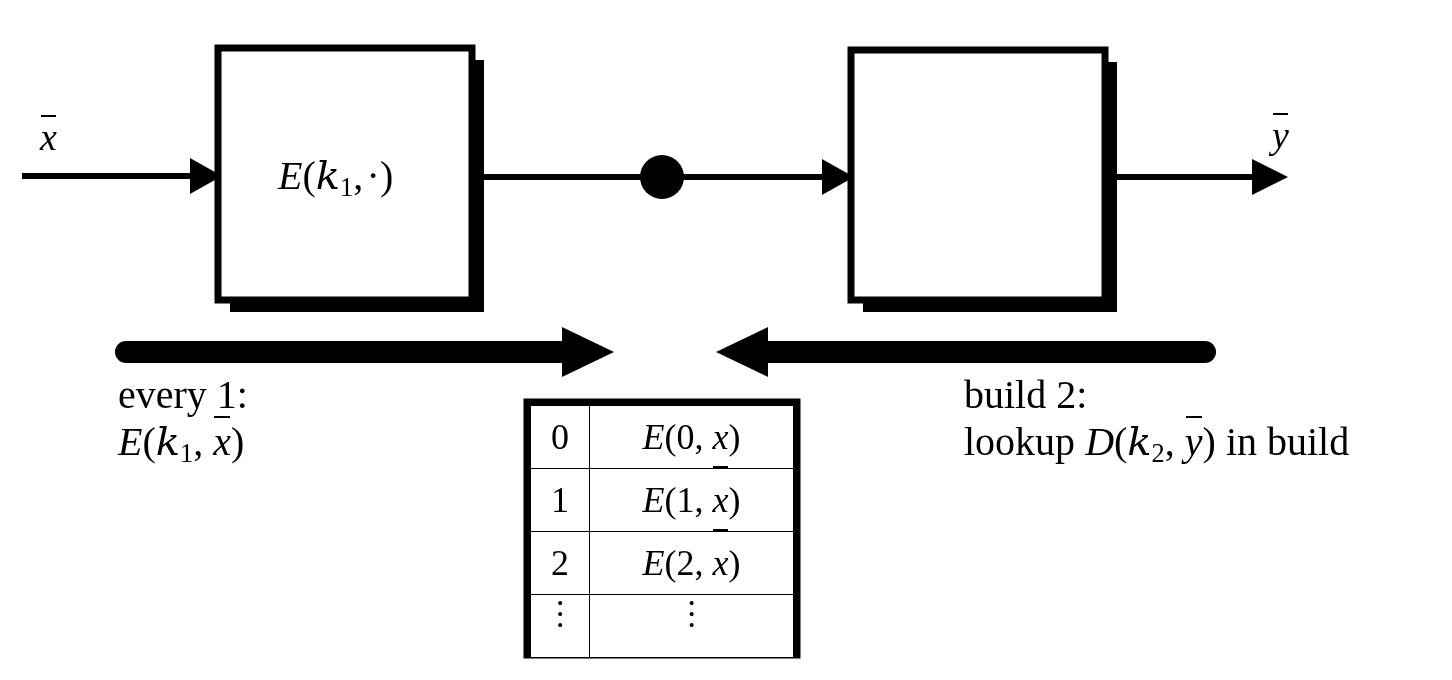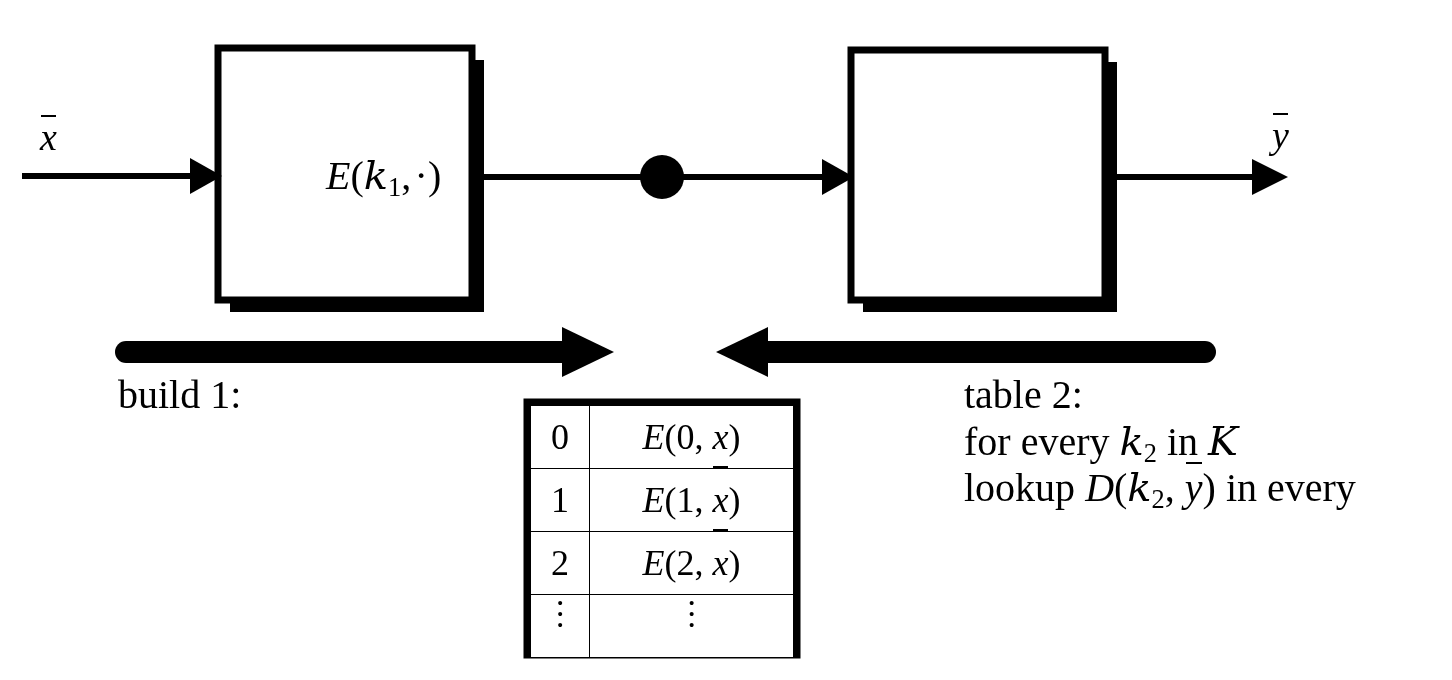--- a/index.html
+++ b/index.html
@@ -142,36 +142,36 @@
   </svg>
 
   <div class="lbl iolabel" style="left:40px; top:118px;">
     <span class="ovl" title="x̄">x</span>
   </div>
 
   <div class="lbl iolabel" style="left:1272px; top:116px;">
     <span class="ovl">y</span>
   </div>
 
-  <div class="lbl boxlabel" style="left:278px; top:155px;margin-left:48px;">
+  <div class="lbl boxlabel" style="left:278px; top:155px;">
     <span class="mi">E</span><span class="mup">(</span><span class="kappa">k</span><span class="sub">1</span><span class="mup">, ·)</span>
   </div>
 
 
   <div class="steptext" style="left:118px; top:372px;">
-    <div>build 1:</div>
+    <div>every 1:</div>
+    <div>
+      <span class="mi">E</span><span class="mup">(</span><span class="kappa">k</span><span class="sub">1</span><span class="mup">,&nbsp;</span><span class="ovl">x</span><span class="mup">)</span>
+    </div>
   </div>
 
   <div class="steptext" style="left:964px; top:372px;">
-    <div>table 2:</div>
+    <div>build 2:</div>
     <div>
-      <span class="mup">for every&nbsp;</span><span class="kappa">k</span><span class="sub">2</span><span class="mup">&nbsp;in&nbsp;</span><span class="calk">K</span>
-    </div>
-    <div>
-      <span class="mup">lookup&nbsp;</span><span class="mi">D</span><span class="mup">(</span><span class="kappa">k</span><span class="sub">2</span><span class="mup">,&nbsp;</span><span class="ovl">y</span><span class="mup">) in every</span>
+      <span class="mup">lookup&nbsp;</span><span class="mi">D</span><span class="mup">(</span><span class="kappa">k</span><span class="sub">2</span><span class="mup">,&nbsp;</span><span class="ovl">y</span><span class="mup">) in build</span>
     </div>
   </div>
 
   <table class="lut" style="left:530px; top:405px; width:264px;">
     <tbody>
       <tr>
         <td class="k">0</td>
         <td class="v">
           <span class="mi">E</span><span class="mup">(0,&nbsp;</span><span class="ovl">x</span><span class="mup">)</span>
         </td>

